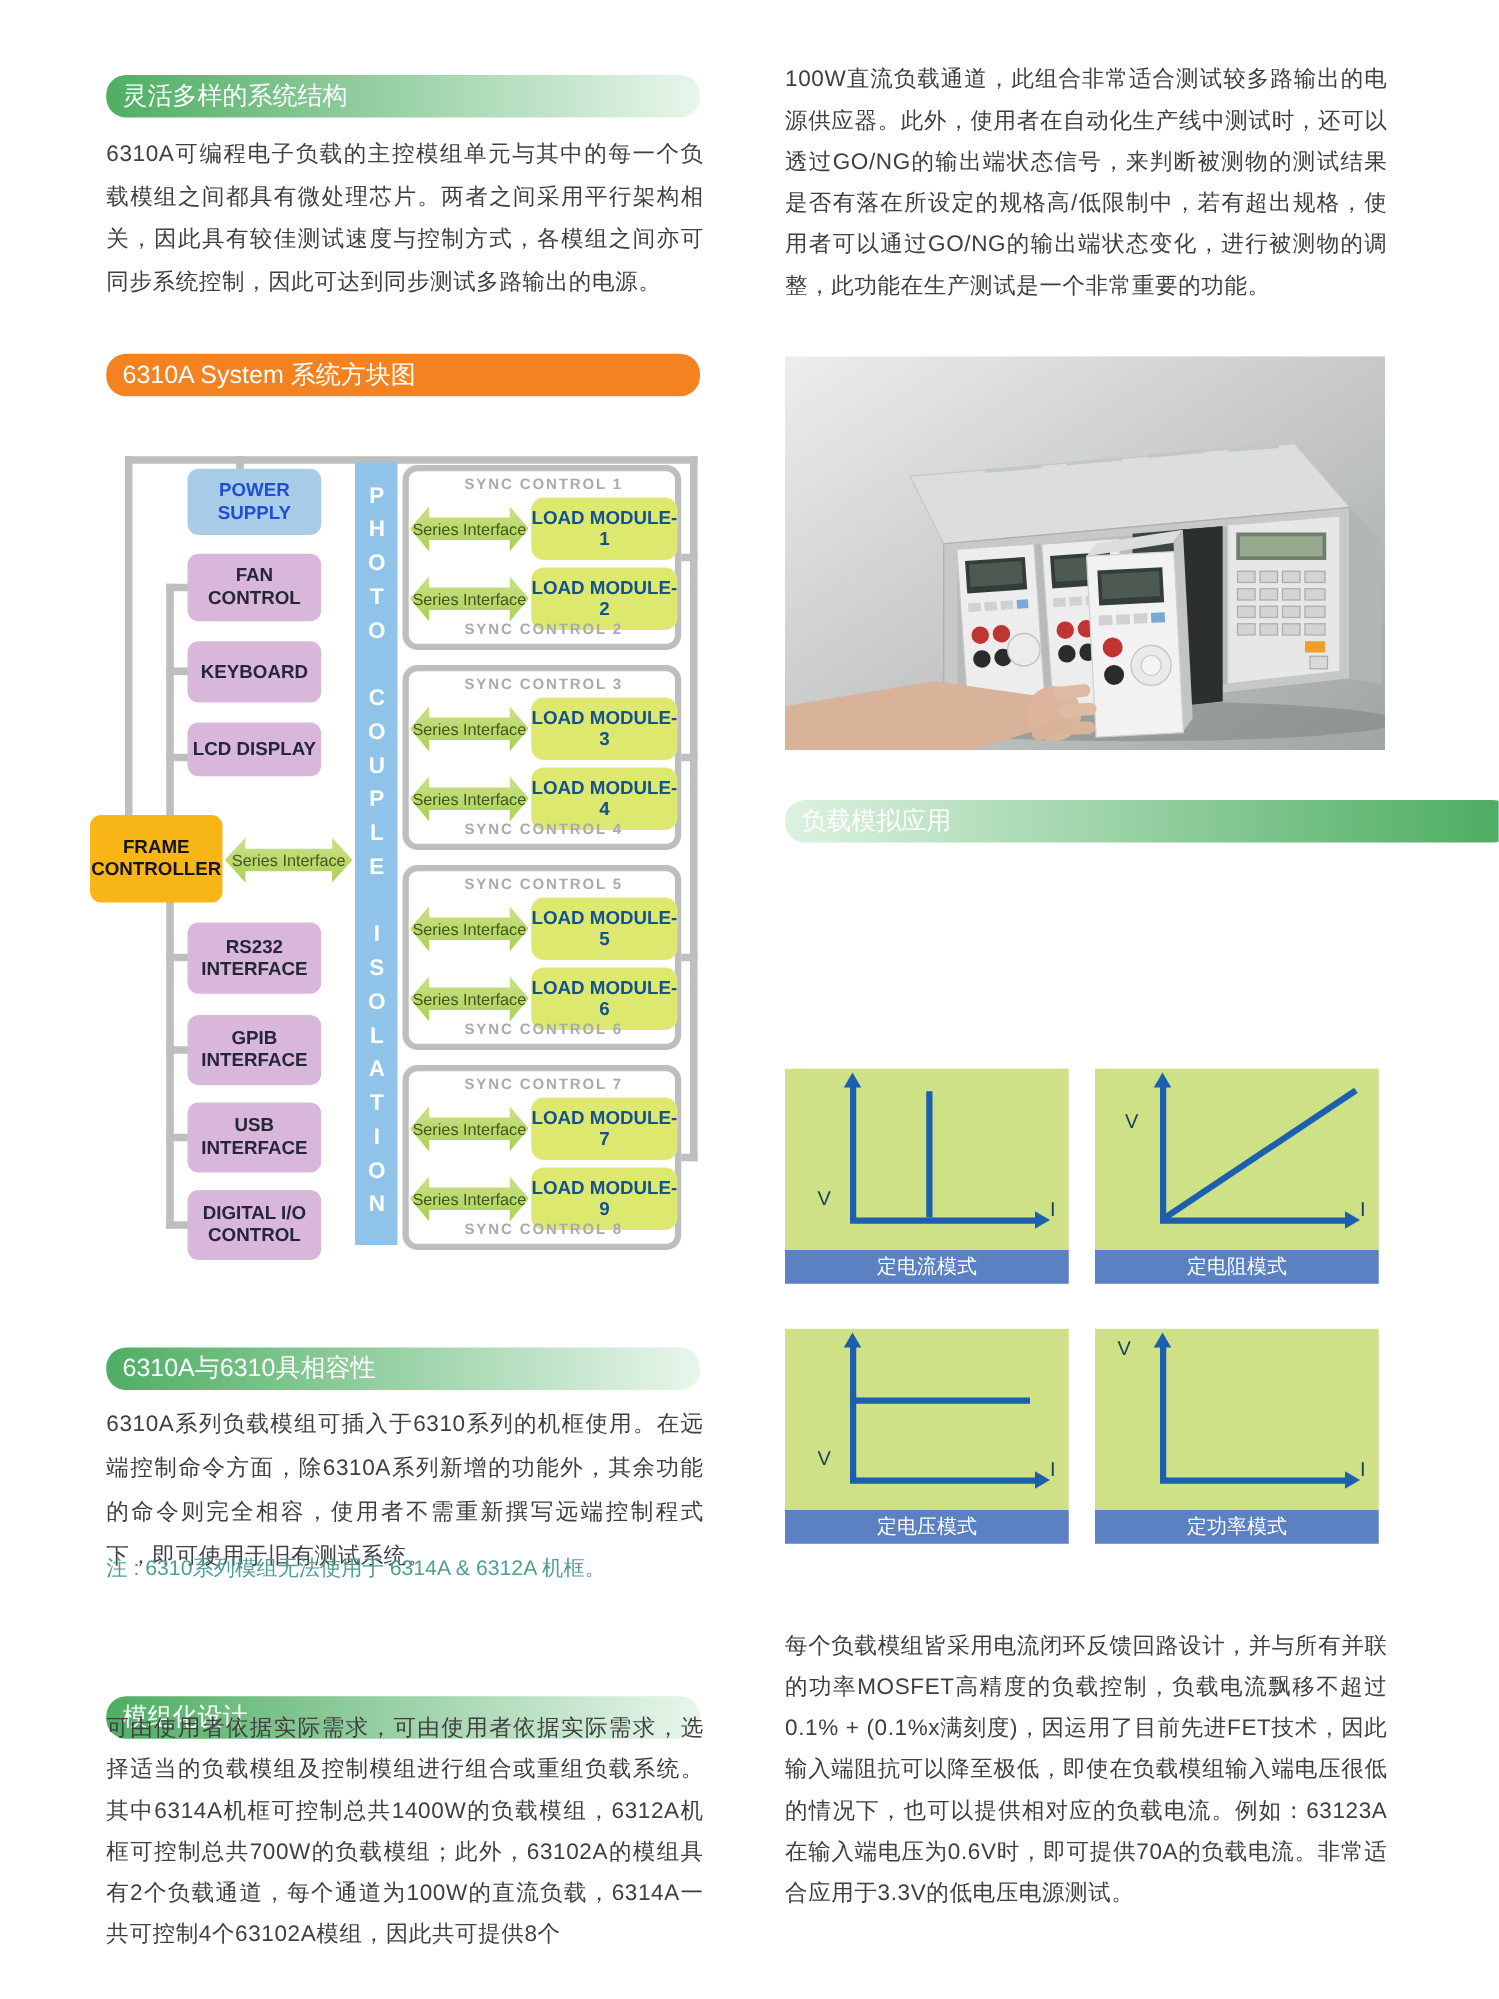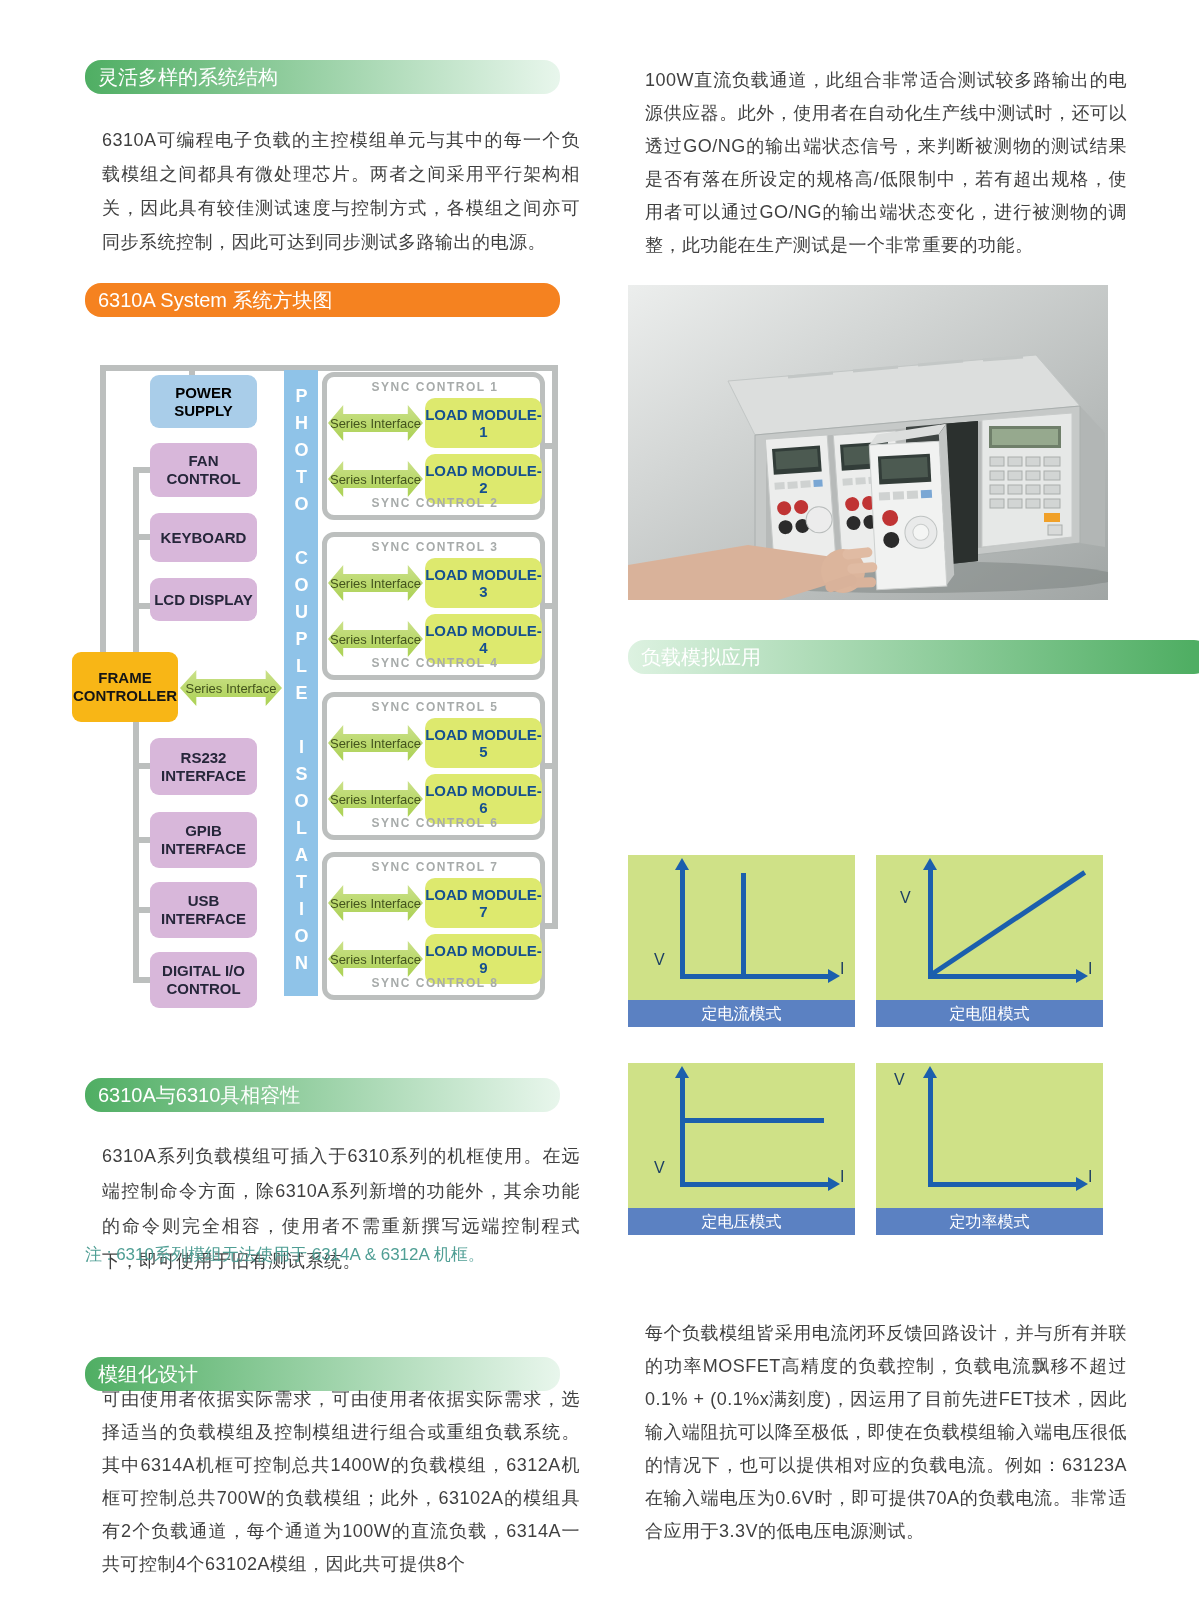--- a/index.html
+++ b/index.html
@@ -11,31 +11,31 @@
   }
   html,body{margin:0;padding:0;background:#fff;}
   .page{position:relative;width:1199px;height:1599px;background:#fff;overflow:hidden;
         font-family:"Liberation Sans","DejaVu Sans",sans-serif;}
   .hdr{position:absolute;height:34px;line-height:34px;color:#fff;font-size:20px;
        padding-left:13px;box-sizing:border-box;white-space:nowrap;border-radius:16px;}
   .hdr-l{background:linear-gradient(90deg,var(--header-green) 0%,#e8f6ec 100%);}
   .hdr-r{background:linear-gradient(90deg,#ddf2e1 0%,var(--header-green) 97%);}
   .hdr-r .bar{position:absolute;right:0;top:0;width:9px;height:100%;background:var(--header-green-dark);}
   .hdr-orange{background:var(--header-orange);}
-  .para{position:absolute;margin:17px;font-size:18px;line-height:34px;color:#3f3f3f;
+  .para{position:absolute;margin:0;font-size:18px;line-height:34px;color:#3f3f3f;
         text-align:justify;letter-spacing:.5px;}
   .note{position:absolute;margin:0;font-size:17px;color:var(--note-teal);white-space:nowrap;}
 
   
   .diagram{position:absolute;left:100px;top:358px;width:460px;height:652px;}
   .gl{position:absolute;background:var(--diagram-grey);}
   .dbox{position:absolute;left:50px;width:107px;border-radius:9px;display:flex;align-items:center;
         justify-content:center;text-align:center;font-weight:bold;font-size:15px;line-height:18px;
         color:#26263a;background:var(--box-lavender);}
-  .dbox.blue{background:var(--box-blue);color:#000000;}
+  .dbox.blue{background:var(--box-blue);color:#1d4ed8;}
   .dbox.gold{background:var(--box-gold);color:#151515;left:-28px;width:106px;font-size:15px;}
   .photo-col{position:absolute;left:184px;top:12px;width:34px;height:626px;background:var(--photo-col-blue);
         display:flex;align-items:center;justify-content:center;}
   .photo-col span{writing-mode:vertical-lr;text-orientation:upright;color:#fff;font-weight:bold;
         font-size:18px;letter-spacing:7px;white-space:pre;}
   .bracket{position:absolute;left:222px;width:223px;height:148px;box-sizing:border-box;
         border:5px solid var(--diagram-grey);border-radius:12px;}
   .sync-lbl{position:absolute;left:230px;width:210px;text-align:center;font-size:12px;font-weight:bold;
         color:#a7abaa;letter-spacing:1.5px;white-space:nowrap;}
   .module{position:absolute;left:325px;width:117px;height:50px;background:var(--module-green);

